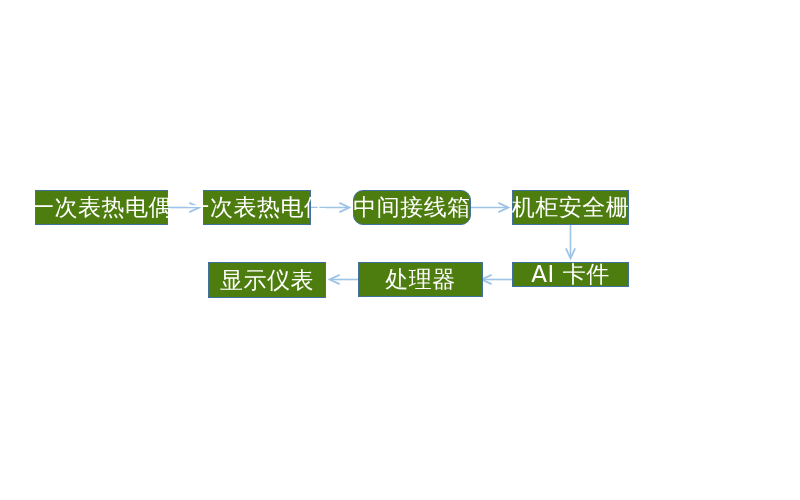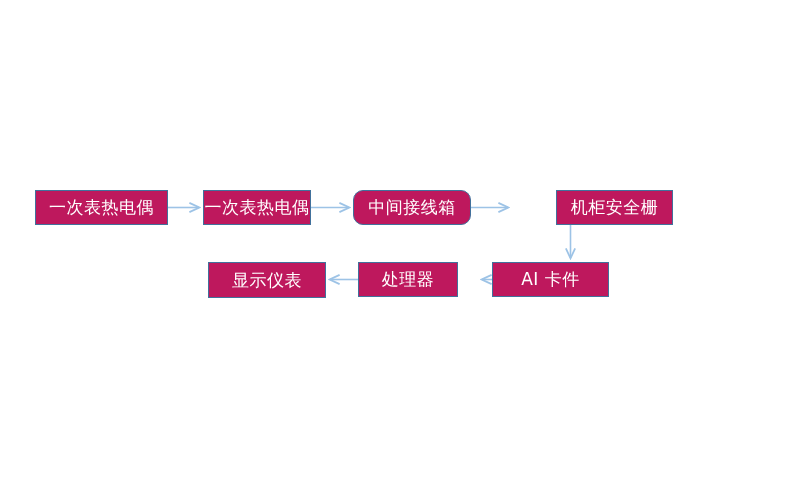--- a/index.html
+++ b/index.html
@@ -18,27 +18,27 @@
     position: absolute;
     left: 0;
     top: 0;
     width: 800px;
     height: 500px;
     background: #ffffff;
   }
   .node {
     position: absolute;
     box-sizing: border-box;
-    background: #be185d;
+    background: #4d7c0f;
     border: 1px solid #41719c;
     display: flex;
     align-items: center;
     justify-content: center;
     color: #ffffff;
-    font-size: 17px;
+    font-size: 23px;
     line-height: 1;
     letter-spacing: 0.5px;
     white-space: nowrap;
     font-family: "DejaVu Sans", "Liberation Sans", sans-serif;
   }
   .node-label {
     display: block;
     transform: translateY(-0.5px);
   }
   svg.edges {
@@ -87,29 +87,29 @@
   </div>
 
   <div class="node" style="left:203px; top:190px; width:108px; height:35px;">
     <span class="node-label">一次表热电偶</span>
   </div>
 
   <div class="node" style="left:353px; top:190px; width:118px; height:35px;border-radius:10px;">
     <span class="node-label">中间接线箱</span>
   </div>
 
-  <div class="node" style="left:512px; top:190px; width:117px; height:35px;margin-left:44px;">
+  <div class="node" style="left:512px; top:190px; width:117px; height:35px;">
     <span class="node-label">机柜安全栅</span>
   </div>
 
-  <div class="node" style="left:492px; top:262px; width:117px; height:35px;">
+  <div class="node" style="left:512px; top:262px; width:117px; height:25px;">
     <span class="node-label">AI 卡件</span>
   </div>
 
-  <div class="node" style="left:358px; top:262px; width:100px; height:35px;">
+  <div class="node" style="left:358px; top:262px; width:125px; height:35px;">
     <span class="node-label">处理器</span>
   </div>
 
   <div class="node" style="left:208px; top:262px; width:118px; height:36px;">
     <span class="node-label">显示仪表</span>
   </div>
 
 </div>
 
 </body></html>

